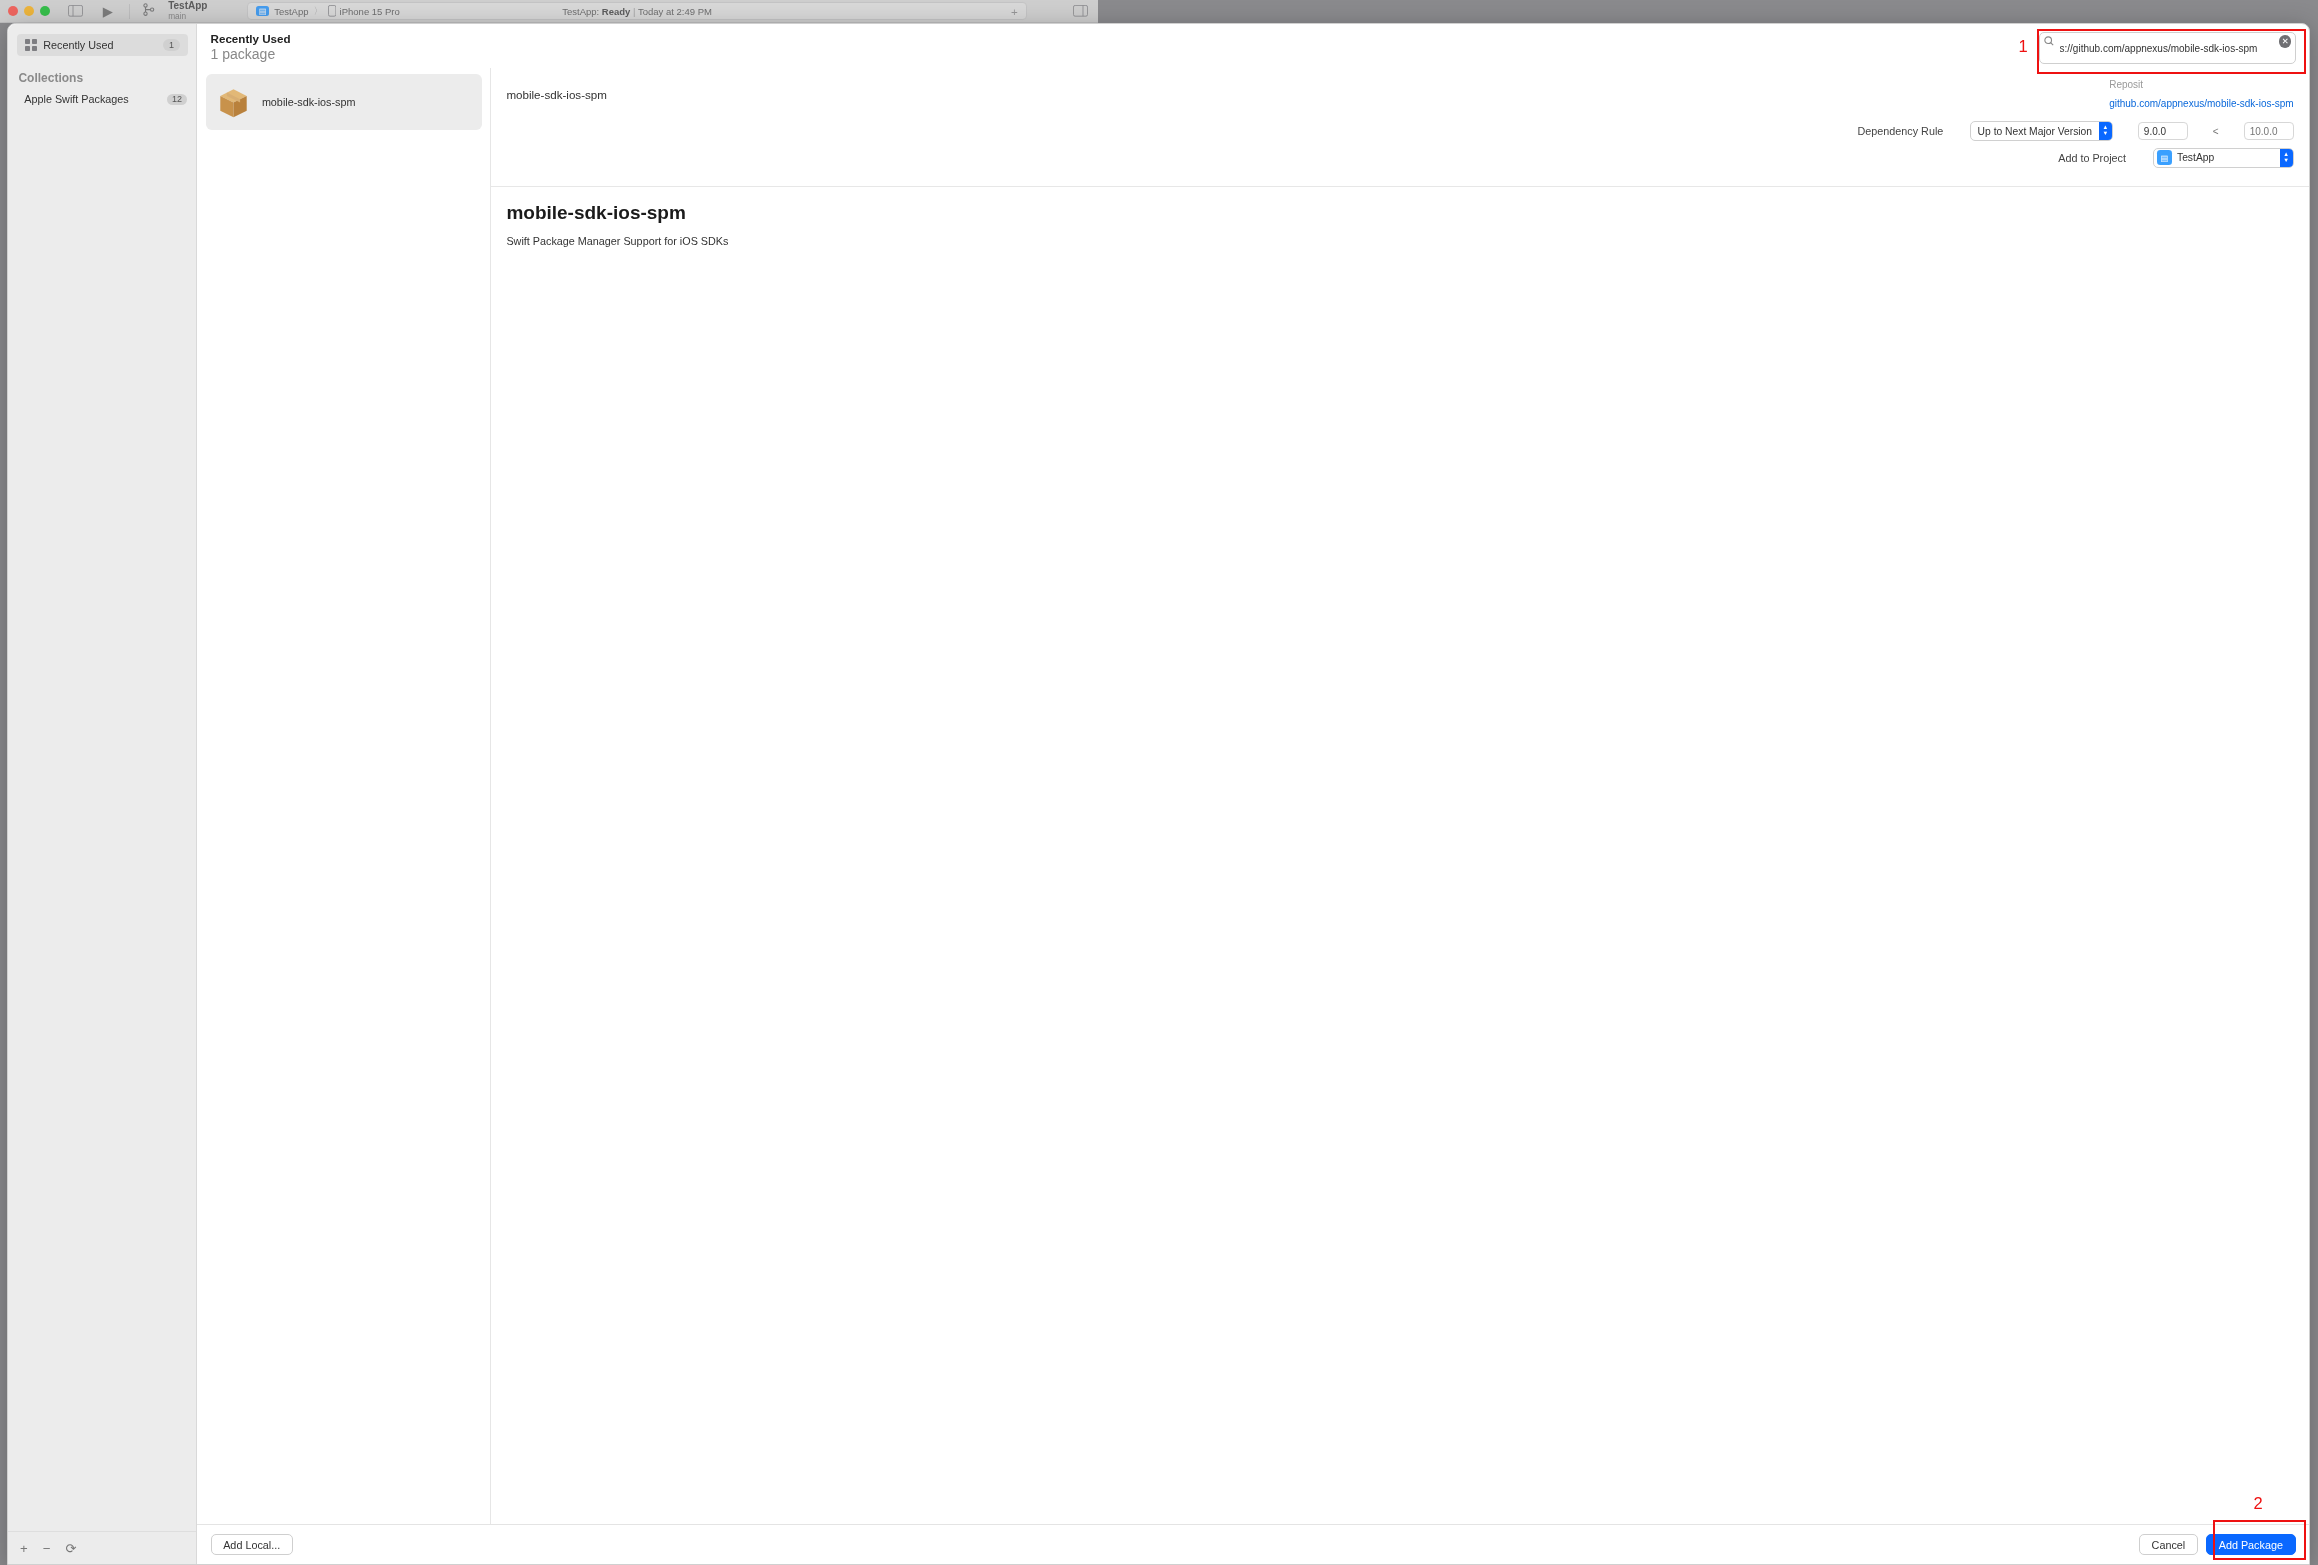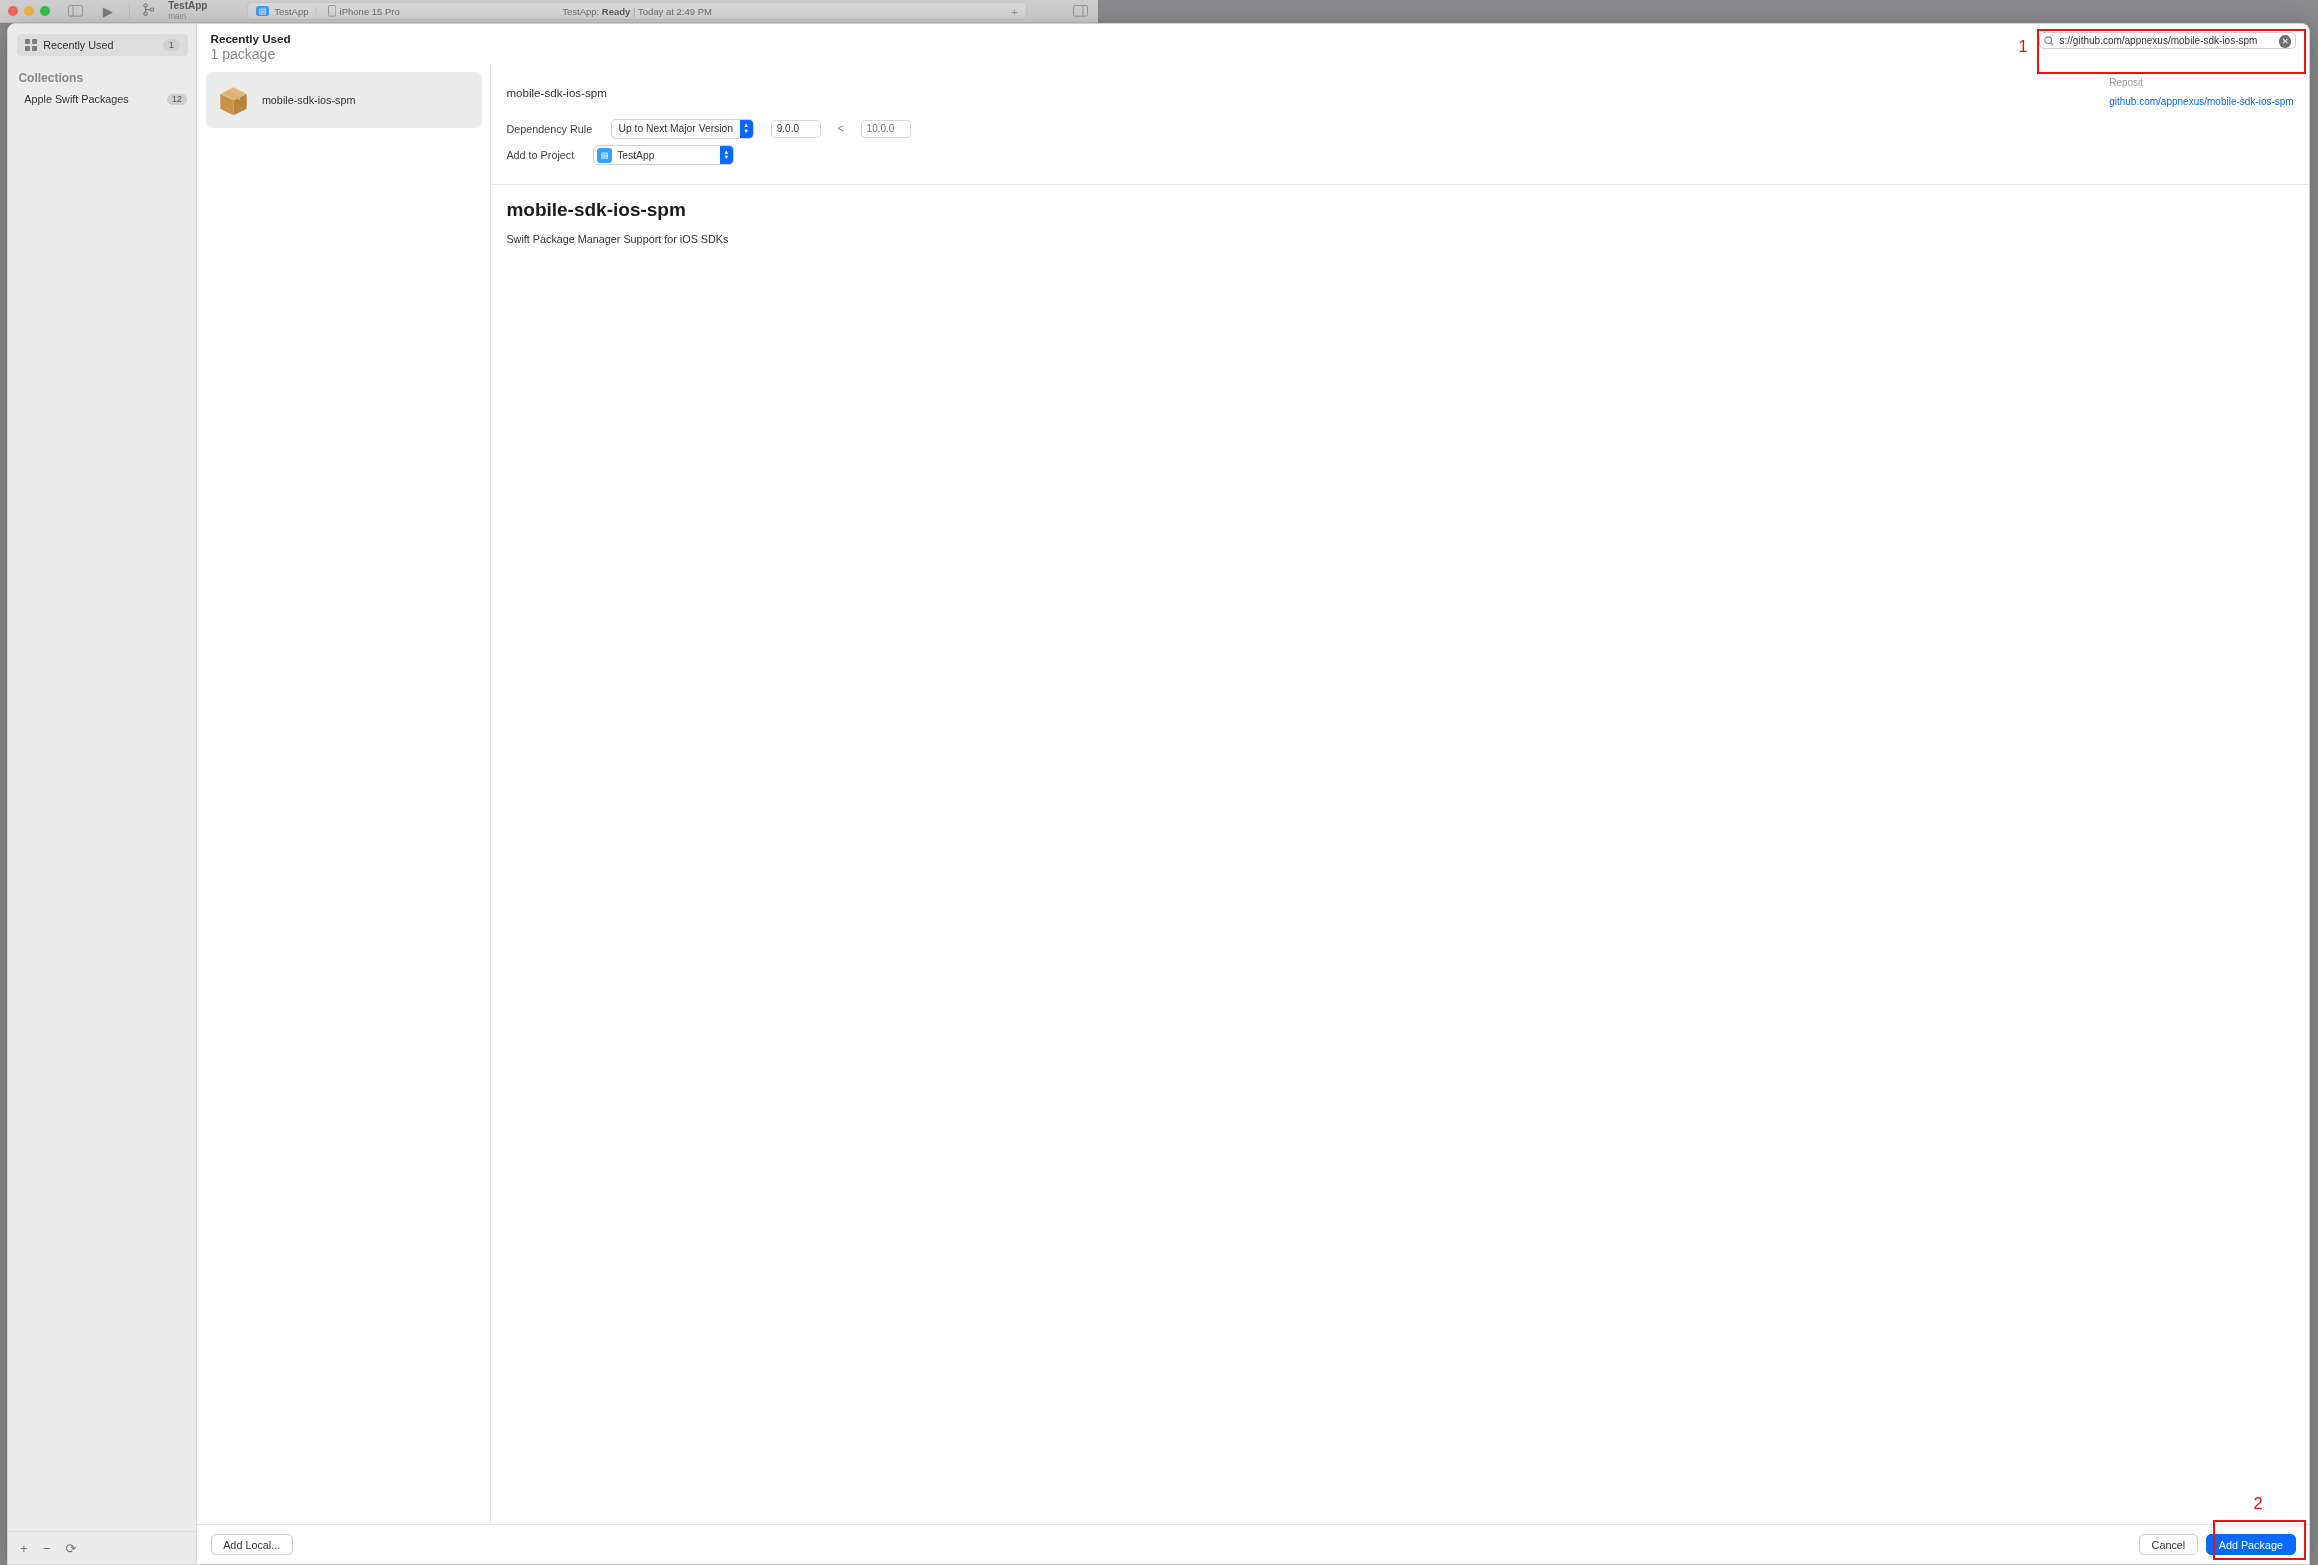--- a/index.html
+++ b/index.html
@@ -39,40 +39,40 @@
   .side-section-label { font-size:12px; color:#8a8a8a; font-weight:600; padding: 10px 10px 3.3px 10px; }
   .sidebar-bottom { margin-top:auto; display:flex; gap:15px; padding:8.3px 11.6px; color:#777; font-size:13.2px; border-top:0.8px solid #dedede;}
   
   
   .main { flex:1; display:flex; flex-direction:column; position:relative; border-radius:0 8.3px 0 0;}
   .header-row { display:flex; align-items:flex-start; padding:8.3px 13.2px 3.3px 13.2px; }
   .header-left { display:flex; flex-direction:column; }
   .header-title { font-weight:700; font-size:11.6px; color:#222;}
   .header-sub { font-size:14px; color:#888; margin-top:0.8px;}
   .search-wrap { margin-left:auto; width:257px; position:relative;}
-  .search { width:100%; height:17px; border:0.8px solid #cfcfcf; border-radius:5px; padding:0 20px 0 20px; font-size:10px; color:#333; outline:none;}
+  .search { width:100%; height:32px; border:0.8px solid #cfcfcf; border-radius:5px; padding:0 20px 0 20px; font-size:10px; color:#333; outline:none;}
   .search-wrap .mag { position:absolute; left:5.8px; top:3.3px; color:#888; font-size:10px;}
   .search-wrap .clear { position:absolute; right:4.1px; top:2.9px; width:12.4px; height:12.4px; border-radius:50%; background:#6f6f73; color:#fff; font-size:8.3px; display:flex; align-items:center; justify-content:center;}
   
   
   .content-row { flex:1; display:flex; min-height:0;}
   .pkg-list { width:294px; border-right:0.8px solid #e6e6e6; padding:6.6px 8.3px 8.3px 8.3px; }
   .pkg-item { display:flex; align-items:center; gap:11.6px; background:#ececec; border-radius:5.8px; padding:11.6px 11.6px; }
   .pkg-icon { width:33px; height:33px; position:relative;}
   .pkg-name { font-size:10.8px; color:#333;}
   
   .detail { flex:1; display:flex; flex-direction:column; min-height:0;}
   .detail-top { padding:11.6px 15px 11.6px 15px;  }
   .dt-row1 { display:flex; align-items:center; justify-content:space-between; margin-bottom:11.6px;}
   .dt-title-sm { font-size:11.6px; color:#333;}
   .dt-repo { font-size:10px; display:flex; gap:8.3px; align-items:baseline;flex-direction:column;}
   .dt-repo .lbl{ color:#9a9a9a;}
   .dt-repo a{ color:#0a68da; text-decoration:none;}
   
-  .form-row { display:flex; align-items:center; gap:17px; margin-bottom:6.6px; font-size:10.8px;}
+  .form-row { display:flex; align-items:center; justify-content:flex-end; gap:25px; margin-bottom:6.6px; font-size:10.8px;}
   .form-row .lbl { color:#444; width: auto; text-align:right; margin-right:1.7px;}
   .select { display:flex; align-items:center; border:0.8px solid #d0d0d0; border-radius:5px; background:#fff; height:20px; font-size:10.3px; color:#333; overflow:hidden;}
   .select .txt { padding: 0 6.6px; }
   .select .arrows { background:#0a68ff; color:#fff; width:13.2px; height:100%; display:flex; flex-direction:column; align-items:center; justify-content:center; font-size:5.8px; line-height:5.8px;}
   .txt-input { border:0.8px solid #d7d7d7; border-radius:4.1px; height:18px; padding:0 5px; font-size:10px; color:#333;}
   .txt-input.wide{ width:50px;}
   .txt-input.ghost{ color:#bbb; width:50px;}
   .lt { color:#777; font-size:10px;}
   
   .proj-select { display:flex; align-items:center; border:0.8px solid #d0d0d0; border-radius:5px; height:20px; width:141px; overflow:hidden;}

